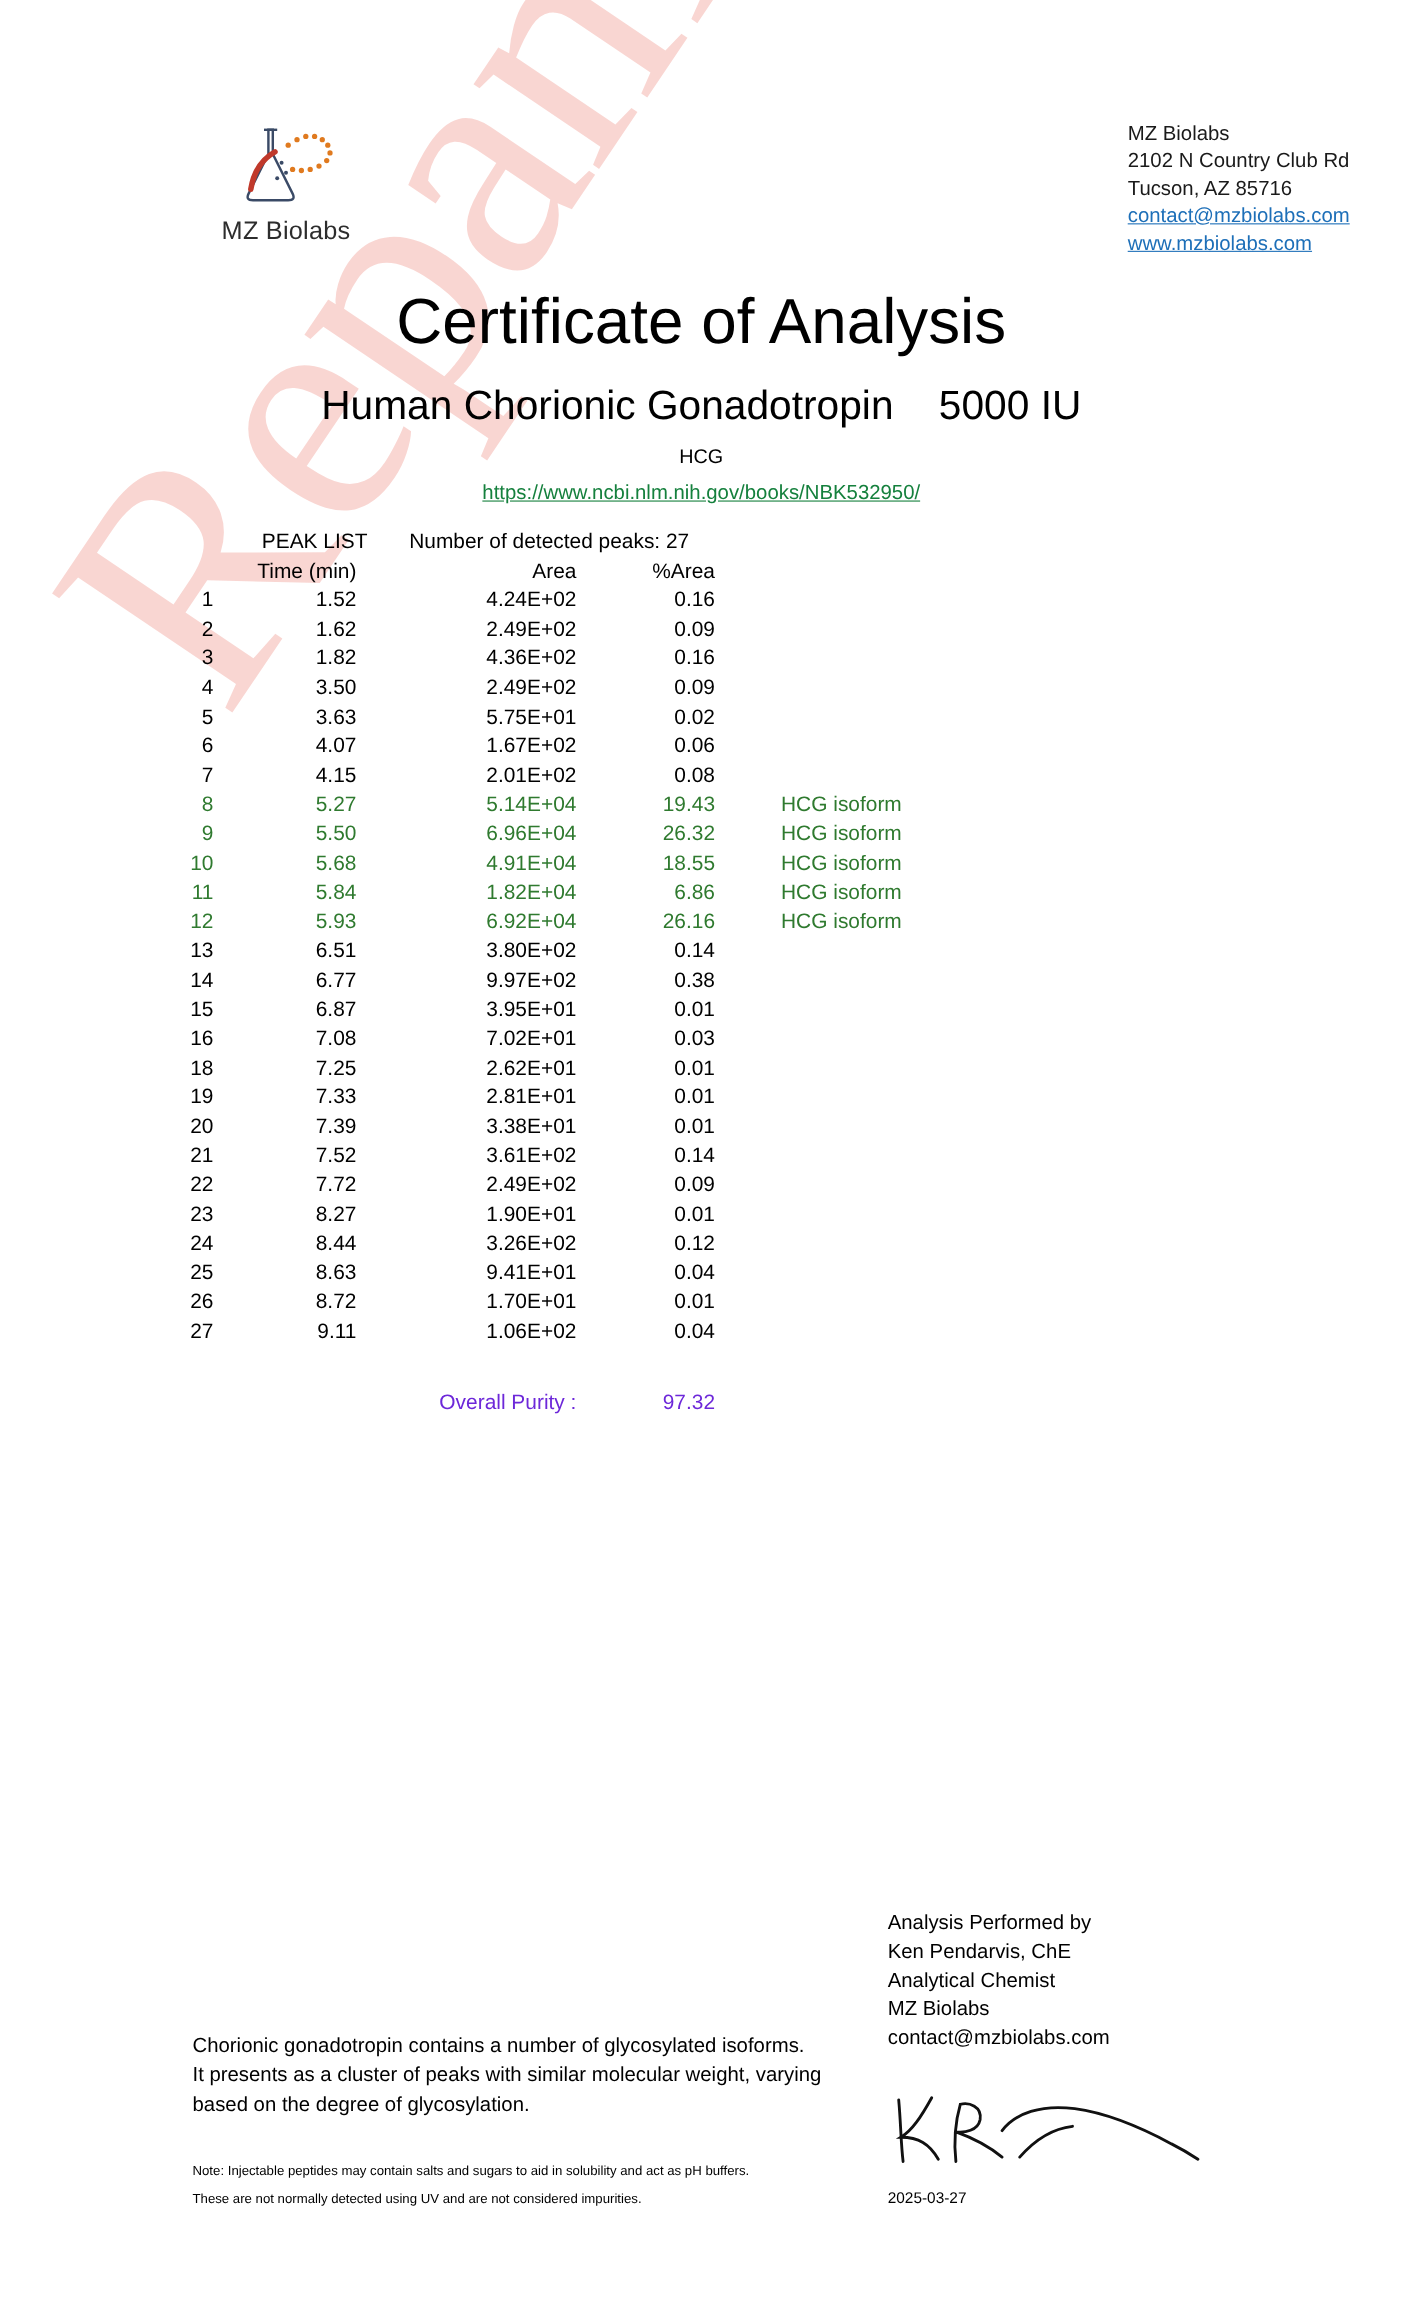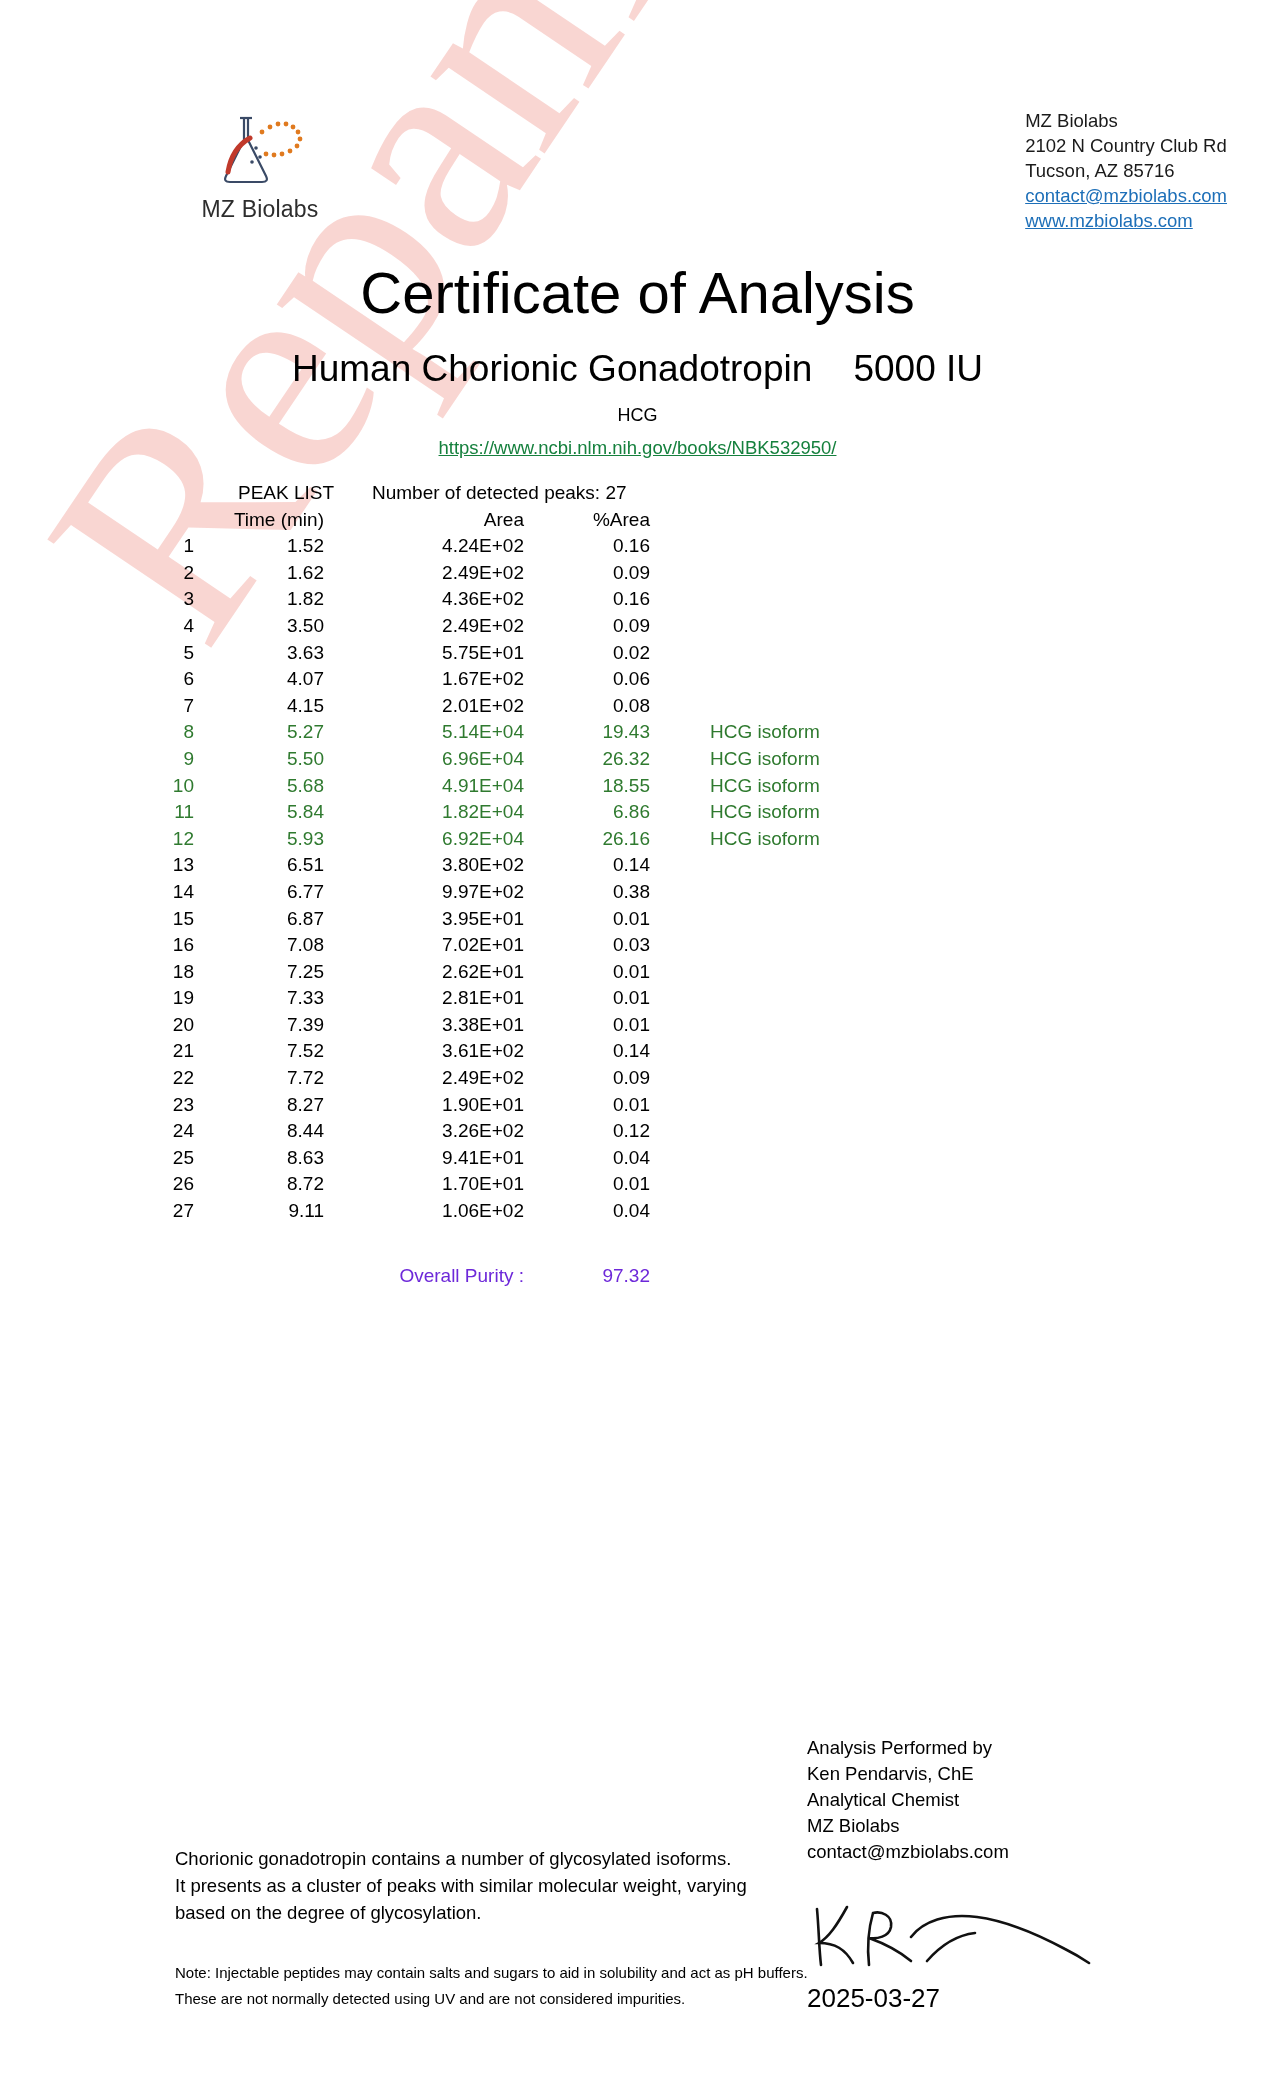--- a/index.html
+++ b/index.html
@@ -163,39 +163,39 @@
     text-align: left;
     font-size: 18.5px;
     line-height: 26px;
   }
   .signature {
     margin-top: 26px;
     height: 90px;
     width: 300px;
   }
   .sign-date {
-    font-size: 26px;
+    font-size: 14px;
     margin-top: 4px;
   }
 
   
   .notes {
     position: absolute;
     left: 175px;
     top: 1845px;
     width: 740px;
     font-size: 18.5px;
     line-height: 27px;
   }
   .smallnotes {
     position: absolute;
     left: 175px;
     top: 1960px;
     width: 760px;
-    font-size: 15px;
+    font-size: 12px;
     line-height: 26px;
   }
 </style>
 </head>
 <body>
 
 <div class="page">
 
   <div class="watermark">
     <span>Repaming</span>

